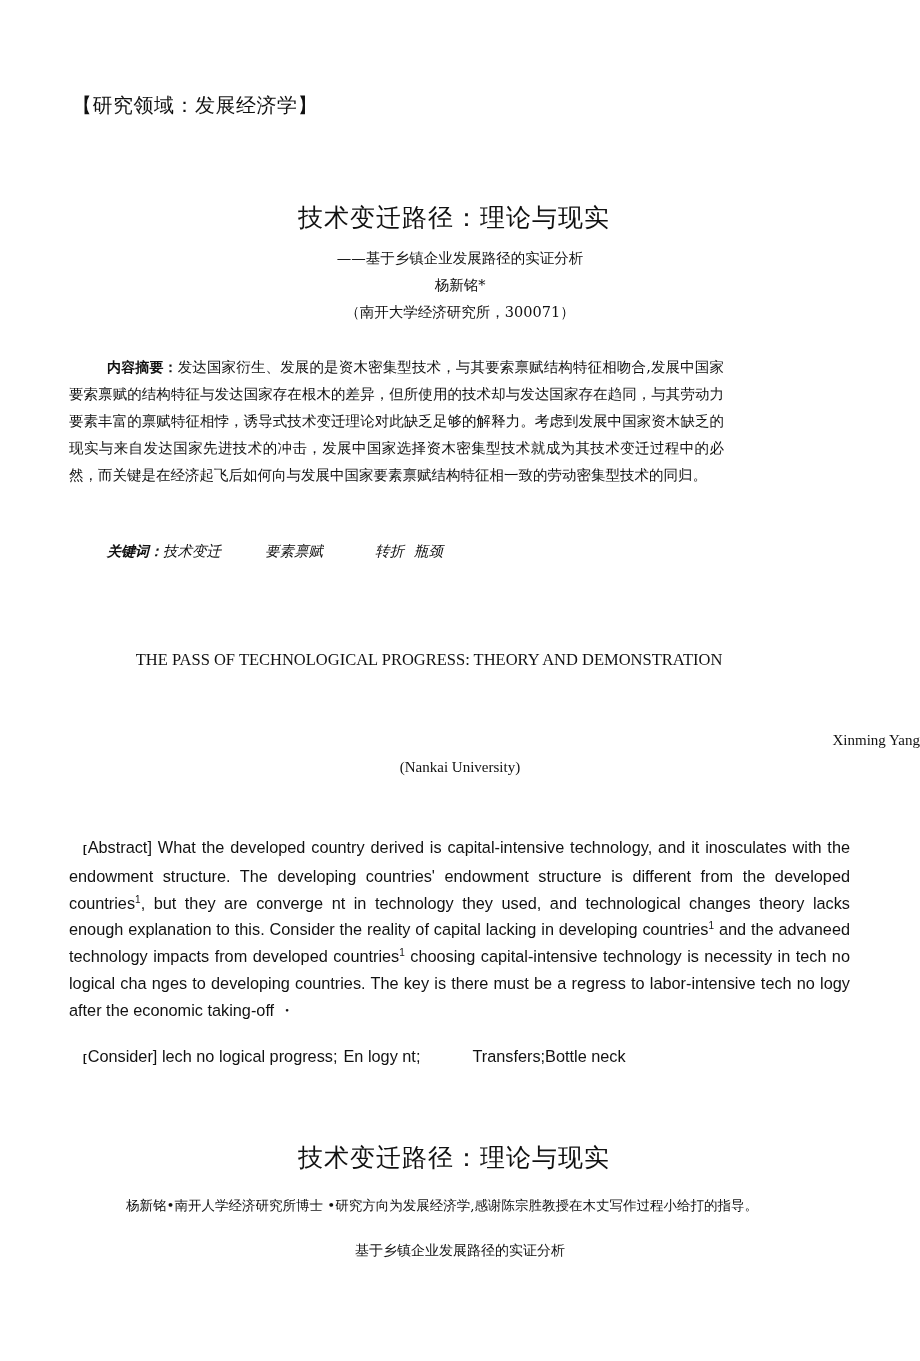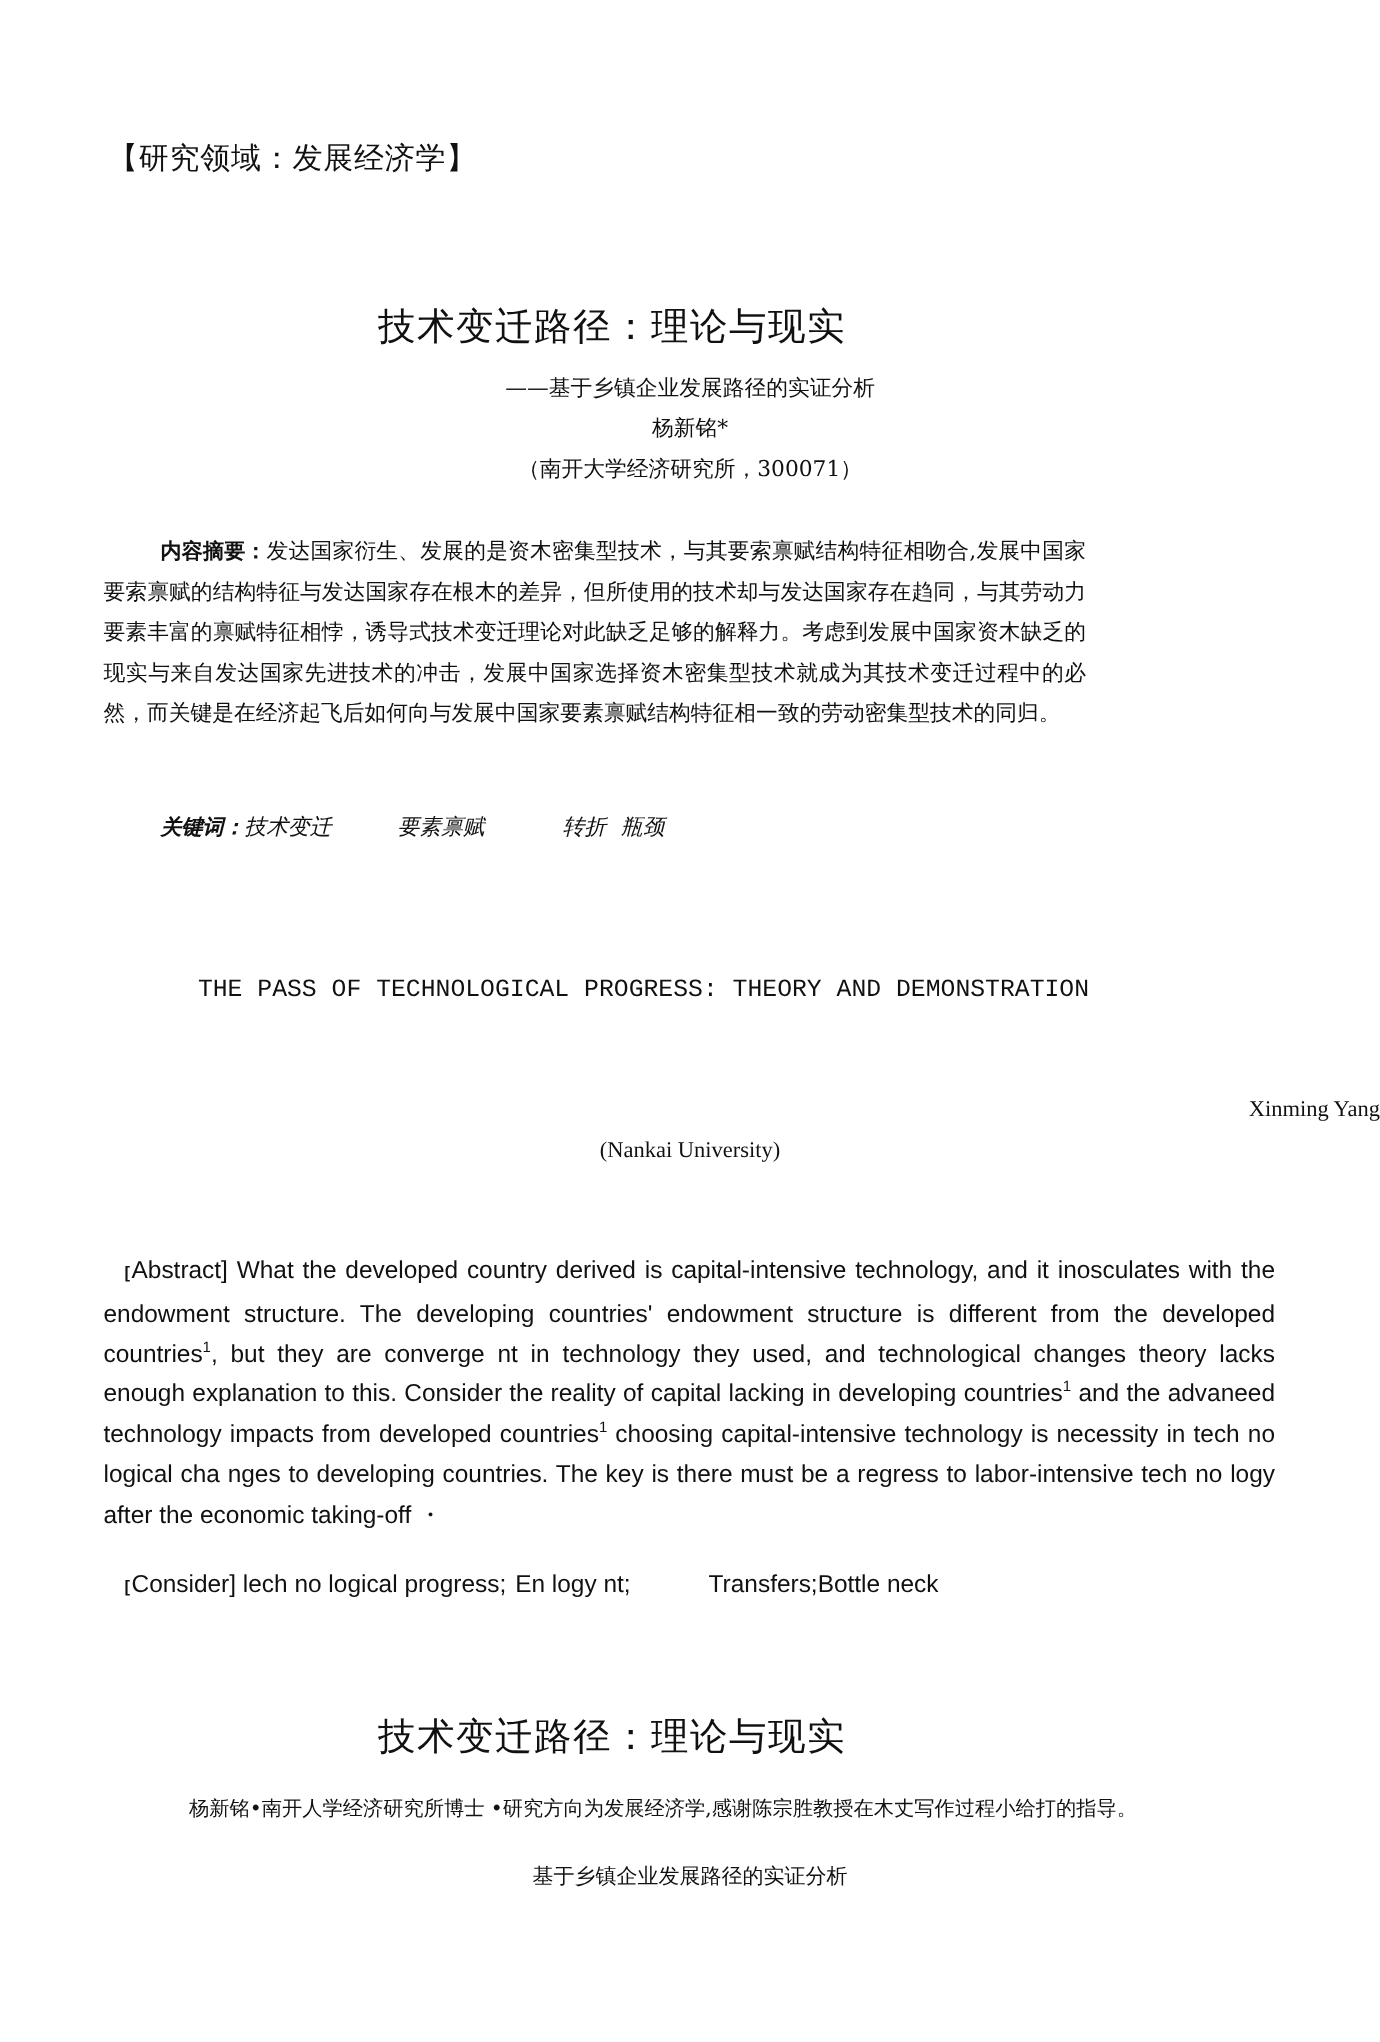--- a/index.html
+++ b/index.html
@@ -25,20 +25,21 @@
       letter-spacing: 0.5px;
     }
 
     .main-title {
       left: 0;
       width: 816px;
       text-align: center;
       font-family: "DejaVu Sans", "Liberation Sans", sans-serif;
       font-size: 25px;
       letter-spacing: 1px;
+      padding-left: 46px;
     }
     .main-title.t1 { top: 201px; }
     .main-title.t2 { top: 1141px; }
 
     .center-line {
       left: 0;
       width: 920px;
       text-align: center;
       font-size: 14.5px;
     }
@@ -50,21 +51,21 @@
       left: 69px;
       top: 354px;
       width: 655px;
       font-size: 14.5px;
       line-height: 27px;
       text-indent: 38px;
       text-align: justify;
       text-align-last: left;
     }
     .cn-abstract .lbl {
-      font-family: Liberation Sans, sans-serif;
+      font-family: Liberation Serif, serif;
       font-weight: bold;
       font-size: 14px;
     }
 
     .cn-keywords {
       left: 107px;
       top: 542px;
       font-size: 14.5px;
       white-space: nowrap;
       font-style: italic;
@@ -77,21 +78,21 @@
     .cn-keywords .kw { display: inline-block; }
     .cn-keywords .kw1 { margin-right: 44px; }
     .cn-keywords .kw2 { margin-right: 52px; }
     .cn-keywords .kw3 { margin-right: 10px; }
 
     .en-title {
       left: 0;
       width: 858px;
       text-align: center;
       top: 650px;
-      font-family: Liberation Mono, monospace;
+      font-family: Liberation Serif, serif;
       font-size: 16.5px;
     }
 
     .en-author { top: 732px; font-family: "Liberation Serif", "DejaVu Serif", serif; font-size: 15px; text-align: right; }
     .en-affil { top: 759px; font-family: "Liberation Serif", "DejaVu Serif", serif; font-size: 15px; }
 
     .en-abstract {
       left: 69px;
       top: 834px;
       width: 781px;

